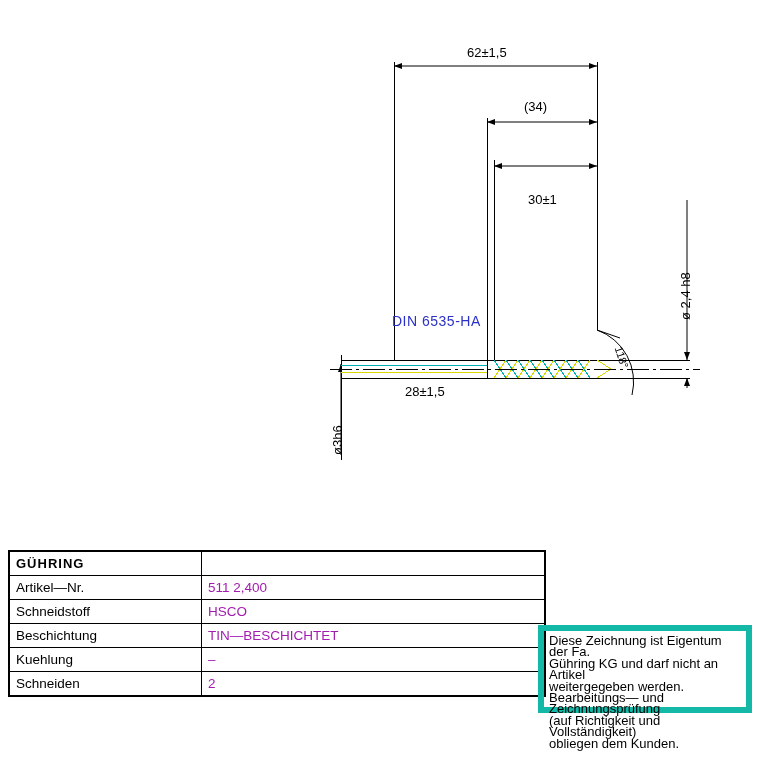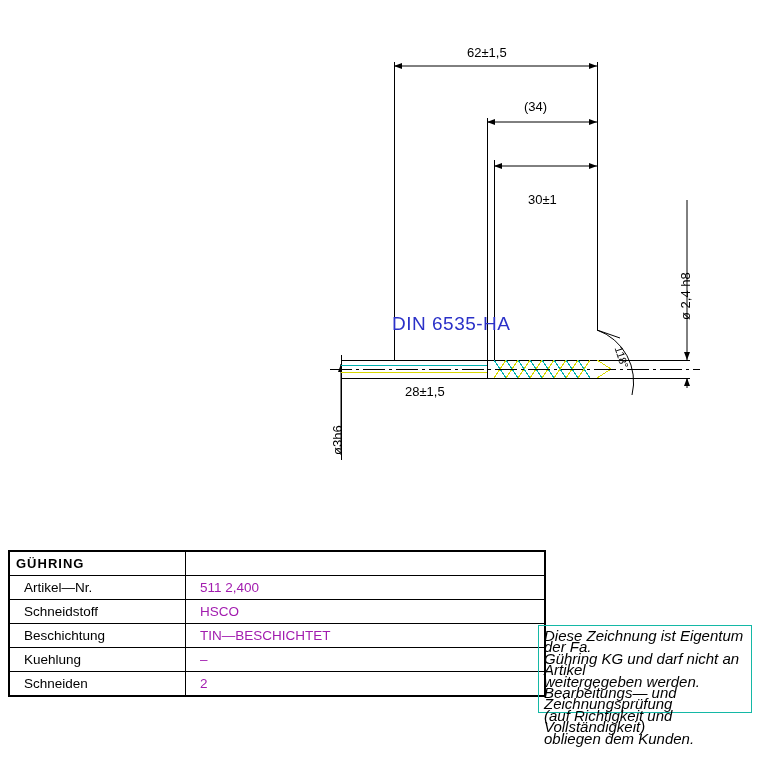--- a/index.html
+++ b/index.html
@@ -2,26 +2,26 @@
 <html><head>
 <meta charset="utf-8">
 <style>
   html,body{margin:0;padding:0;background:#ffffff;}
   body{width:767px;height:767px;position:relative;font-family:"Liberation Sans",sans-serif;overflow:hidden;}
   .stage{position:absolute;left:0;top:0;width:767px;height:629px;}
   svg{position:absolute;left:0;top:0;}
   .lbl{position:absolute;color:#000000;font-size:13px;white-space:nowrap;font-family:"Liberation Sans",sans-serif;}
   .tbl{position:absolute;left:8px;top:550px;width:536px;border:1px solid #000;border-collapse:collapse;}
   .tbl table{border-collapse:collapse;width:100%;border-radius:8px;}
-  .tbl td{border:1px solid #000;height:23px;font-size:13.5px;padding:0 14px;color:#000;}
+  .tbl td{border:1px solid #000;height:23px;font-size:13.5px;padding:0 6px;color:#000;}
   .tbl td.val{color:#a21caf;width:330px;}
   .logo-cell{height:22px;padding:0 6px !important;}
   .logo{font-family:"Liberation Sans",sans-serif;font-size:13px;font-weight:bold;letter-spacing:1px;color:#000;display:inline-block;}
-  .note{position:absolute;left:538px;top:625px;width:214px;height:88px;border:1px solid #14b8a6;font-size:15px;line-height:11.4px;color:#000;padding:4px 5px;box-sizing:border-box;font-style:italic;}
-  .din{position:absolute;left:392px;top:313px;font-size:19px;color:#2b31c8;letter-spacing:.5px;}
+  .note{position:absolute;left:538px;top:625px;width:214px;height:88px;border:6px solid #14b8a6;font-size:13px;line-height:11.4px;color:#000;padding:4px 5px;box-sizing:border-box;}
+  .din{position:absolute;left:392px;top:313px;font-size:14px;color:#2b31c8;letter-spacing:.5px;}
   .vert{position:absolute;transform-origin:0 0;}
 </style>
 </head>
 <body>
 
 <div class="stage">
 
   <svg width="767" height="767">
     <g stroke="#000000" stroke-width="1" fill="none" shape-rendering="crispEdges">
 

